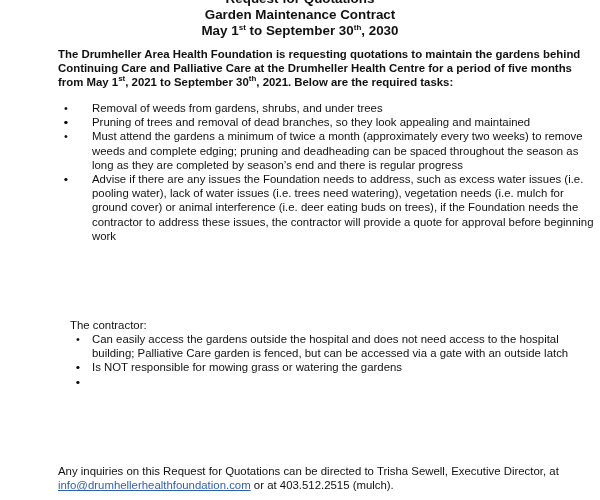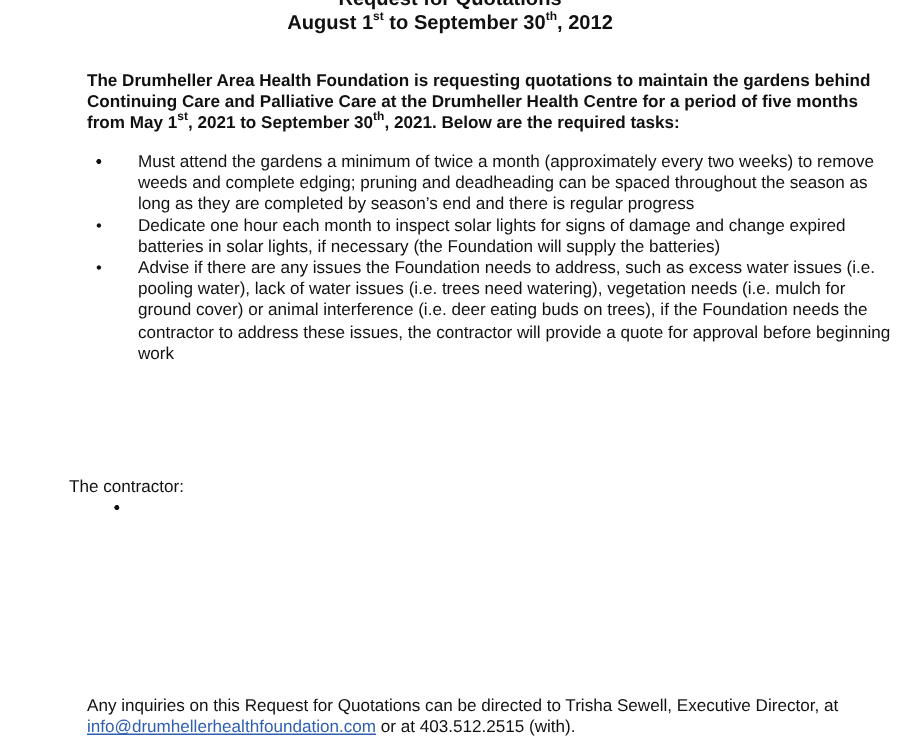--- a/index.html
+++ b/index.html
@@ -58,21 +58,21 @@
       padding-left: 34px;
     }
     .bullet {
       position: absolute;
       left: 6px;
       top: 0;
       font-size: 11px;
     }
     .contractor-heading {
       position: absolute;
-      left: 46px;
+      left: 70px;
       top: 327px;
     }
     .contractor-list {
       position: absolute;
       left: 58px;
       top: 341px;
       width: 540px;
       margin: 0;
       padding: 0;
       list-style: none;
@@ -92,40 +92,41 @@
       text-decoration: underline;
     }
   </style>
 </head>
 <body>
 
 <div class="page">
 
   <div class="title-block">
     <div>Request for Quotations</div>
-    <div><span>August 1</span><sup>st</sup><span> to September 30</span><sup>th</sup><span>, 2012</span></div>
+    <div>Garden Maintenance Contract</div>
+    <div><span>May 1</span><sup>st</sup><span> to September 30</span><sup>th</sup><span>, 2030</span></div>
   </div>
 
   <p class="intro body-text" style="margin:0;"><span>The Drumheller Area Health Foundation is requesting quotations to maintain the gardens behind Continuing Care and Palliative Care at the Drumheller Health Centre for a period of five months from May 1</span><sup>st</sup><span>, 2021 to September 30</span><sup>th</sup><span>, 2021.  Below are the required tasks:</span></p>
 
   <ul class="tasks body-text">
+    <li><span class="bullet">•</span><span>Removal of weeds from gardens, shrubs, and under trees</span></li>
     <li><span class="bullet">•</span></li>
     <li><span class="bullet">•</span></li>
+    <li><span class="bullet">•</span><span>Pruning of trees and removal of dead branches, so they look appealing and maintained</span></li>
+    <li><span class="bullet">•</span><span>Must attend the gardens a minimum of twice a month (approximately every two weeks) to remove weeds and complete edging; pruning and deadheading can be spaced throughout the season as long as they are completed by season’s end and there is regular progress</span></li>
     <li><span class="bullet">•</span></li>
-    <li><span class="bullet">•</span></li>
-    <li><span class="bullet">•</span><span>Must attend the gardens a minimum of twice a month (approximately every two weeks) to remove weeds and complete edging; pruning and deadheading can be spaced throughout the season as long as they are completed by season’s end and there is regular progress</span></li>
-    <li><span class="bullet">•</span><span>Dedicate one hour each month to inspect solar lights for signs of damage and change expired batteries in solar lights, if necessary (the Foundation will supply the batteries)</span></li>
     <li><span class="bullet">•</span><span>Advise if there are any issues the Foundation needs to address, such as excess water issues (i.e. pooling water), lack of water issues (i.e. trees need watering), vegetation needs (i.e. mulch for ground cover) or animal interference (i.e. deer eating buds on trees), if the Foundation needs the contractor to address these issues, the contractor will provide a quote for approval before beginning work</span></li>
   </ul>
 
   <div class="contractor-heading body-text">The contractor:</div>
 
   <ul class="contractor-list body-text">
+    <li><span class="bullet">•</span><span>Can easily access the gardens outside the hospital and does not need access to the hospital building; Palliative Care garden is fenced, but can be accessed via a gate with an outside latch</span></li>
     <li><span class="bullet">•</span></li>
-    <li><span class="bullet">•</span></li>
-    <li><span class="bullet">•</span></li>
+    <li><span class="bullet">•</span><span>Is NOT responsible for mowing grass or watering the gardens</span></li>
     <li><span class="bullet">•</span></li>
     <li><span class="bullet">•</span></li>
   </ul>
 
-  <p class="inquiry body-text" style="margin:0;"><span>Any inquiries on this Request for Quotations can be directed to Trisha Sewell, Executive Director, at </span><a class="email-link">info@drumhellerhealthfoundation.com</a><span> or at 403.512.2515 (with).</span></p>
+  <p class="inquiry body-text" style="margin:0;"><span>Any inquiries on this Request for Quotations can be directed to Trisha Sewell, Executive Director, at </span><a class="email-link">info@drumhellerhealthfoundation.com</a><span> or at 403.512.2515 (mulch).</span></p>
 
 </div>
 
 </body></html>

